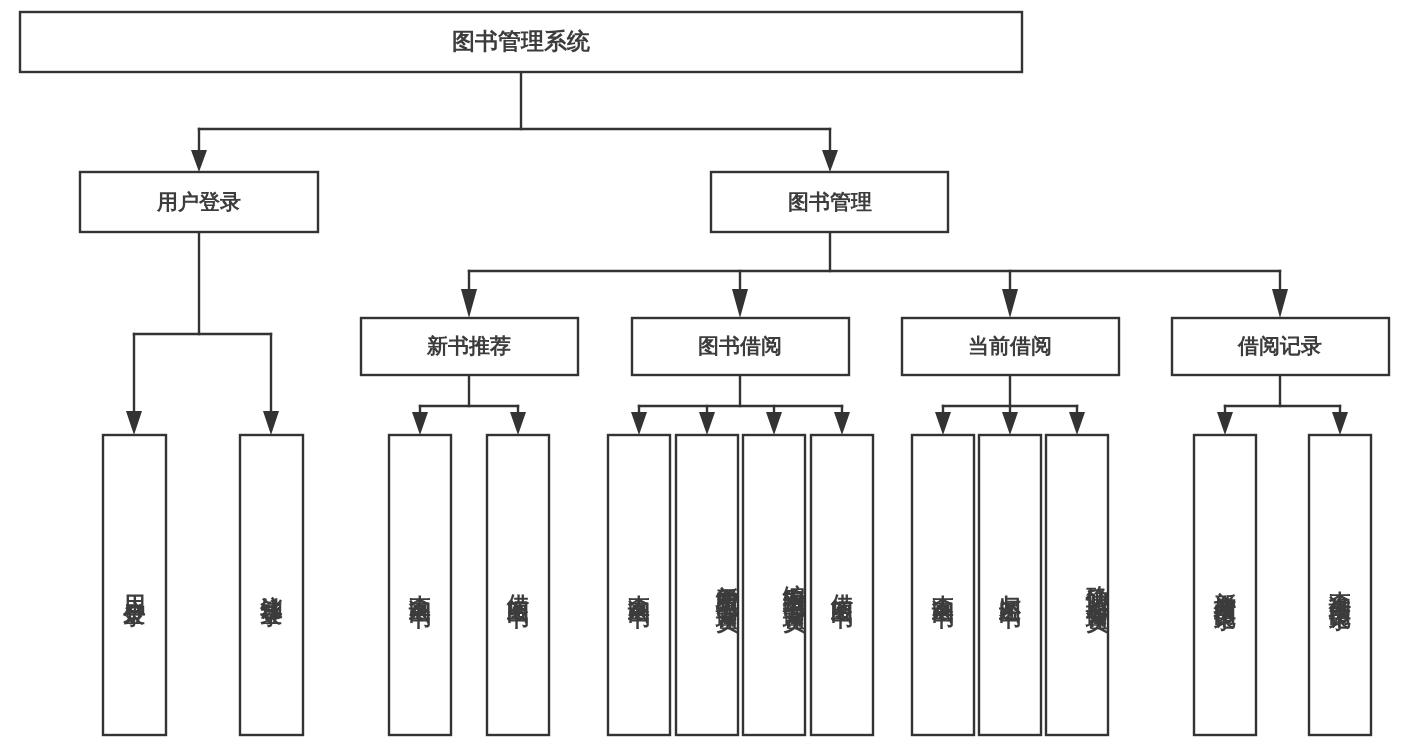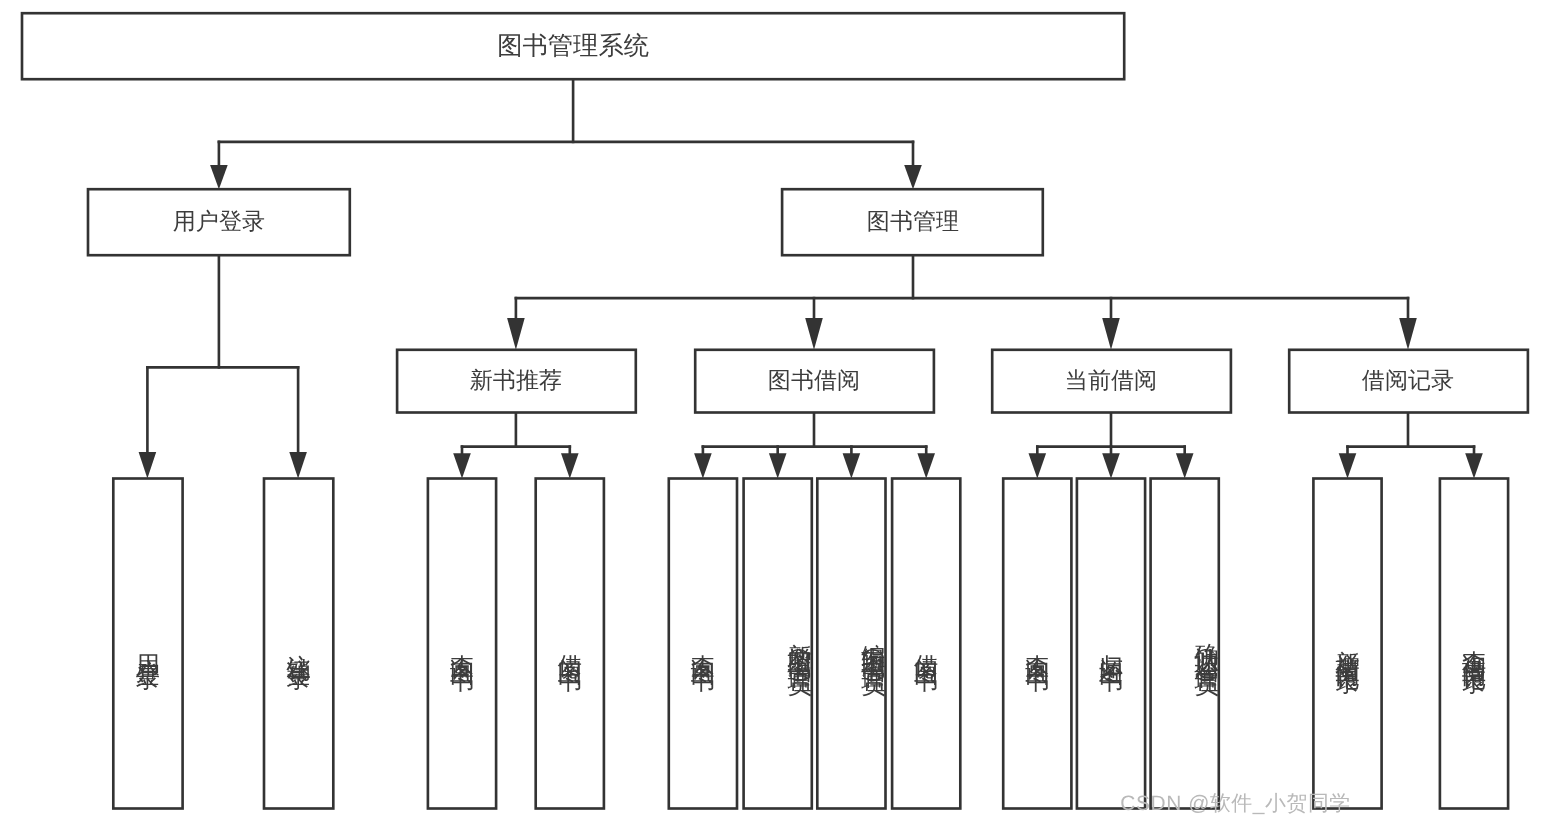--- a/index.html
+++ b/index.html
@@ -10,20 +10,21 @@
   body {
     width: 1405px;
     height: 747px;
     font-family: "Liberation Sans", "DejaVu Sans", sans-serif;
     overflow: hidden;
   }
   #diagram-root {
     position: relative;
     width: 1234px;
     height: 747px;
+    font-weight: bold;
   }
   svg.diagram {
     position: absolute;
     top: 0;
     left: 0;
     width: 1405px;
     height: 747px;
     display: block;
   }
   .node-rect {
@@ -217,14 +218,13 @@
   <div class="leaf-label" style="left:743px; top:438px; width:62px; height:294px; align-items:flex-start;">编辑图书（管理员）</div>
   <div class="leaf-label" style="left:811px; top:435px; width:62px; height:300px;">借阅图书</div>
 
   <div class="leaf-label" style="left:912px; top:435px; width:62px; height:300px;">查询图书</div>
   <div class="leaf-label" style="left:979px; top:435px; width:62px; height:300px;">归还图书</div>
   <div class="leaf-label" style="left:1046px; top:438px; width:62px; height:294px; align-items:flex-start;">确认归还（管理员）</div>
 
   <div class="leaf-label" style="left:1194px; top:435px; width:62px; height:300px;">新增借阅记录</div>
   <div class="leaf-label" style="left:1309px; top:435px; width:62px; height:300px;">查询借阅记录</div>
 
-  <div class="watermark">CSDN @软件_小贺同学</div>
 </div>
 
 </body></html>

